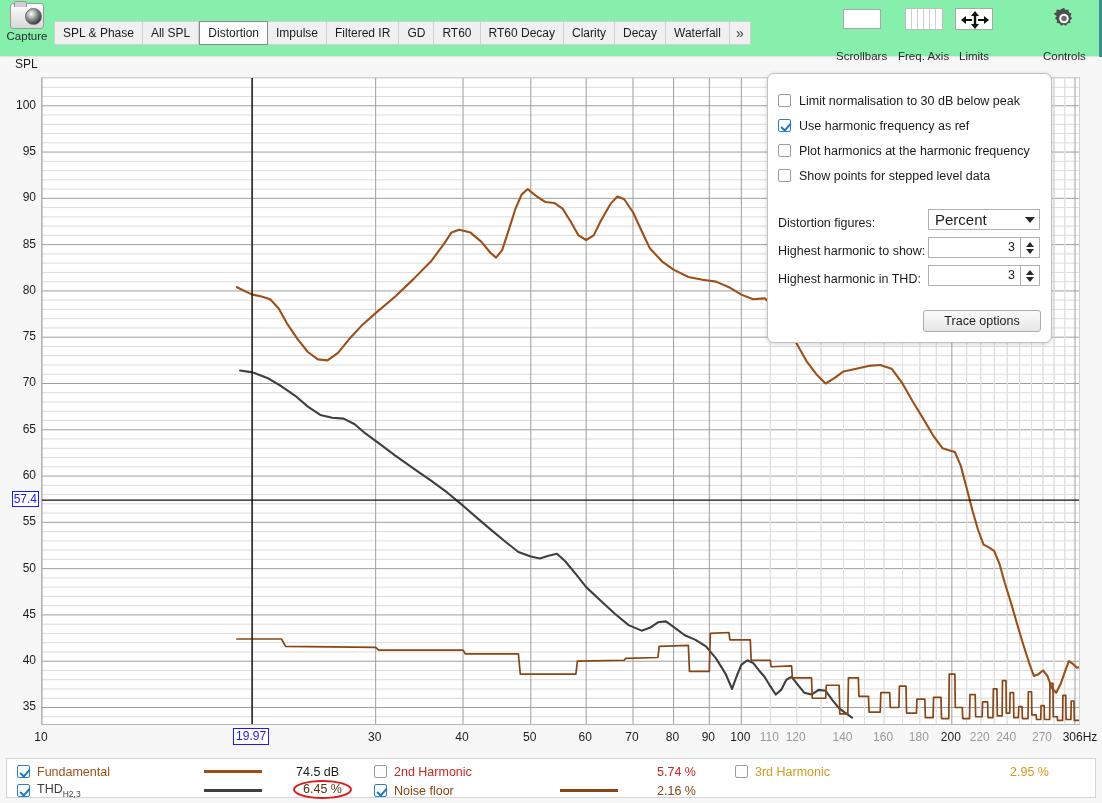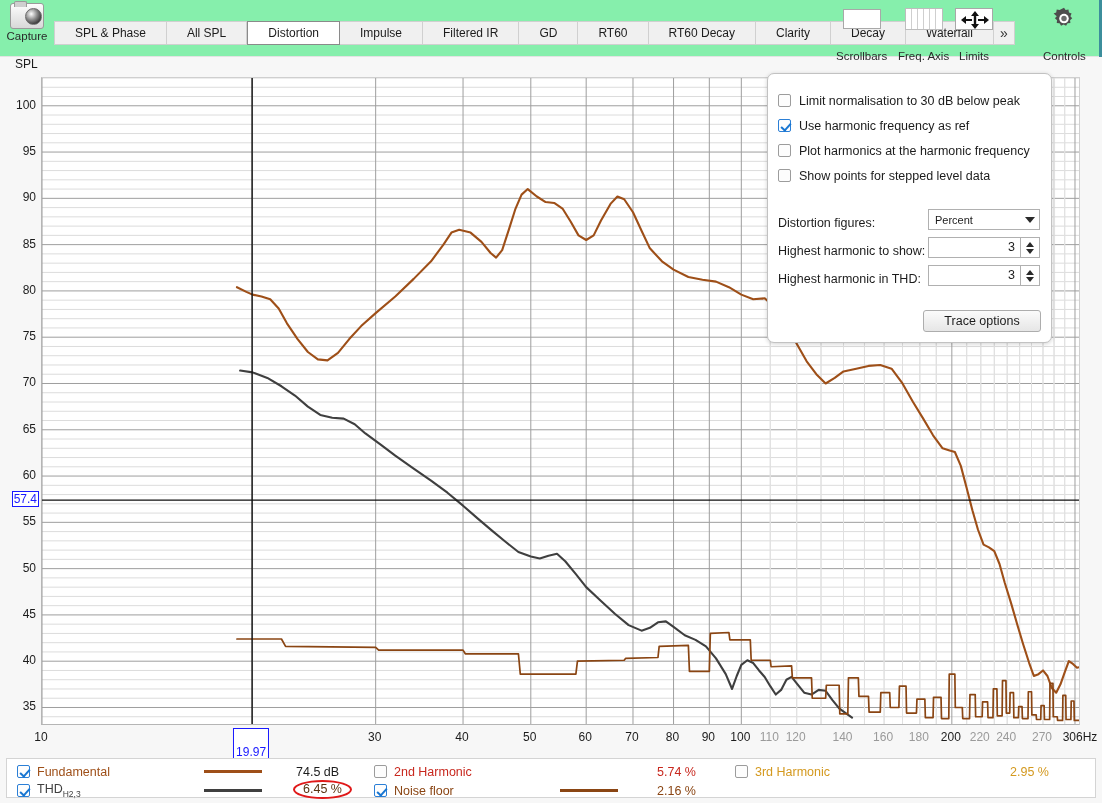--- a/index.html
+++ b/index.html
@@ -52,21 +52,21 @@
     font-size: 11.5px; color: #2a2a2a; margin-top: 1px;
     white-space: nowrap;
   }
 
   #tabs {
     position: absolute; left: 54px; top: 21px;
     display: flex; align-items: stretch; height: 24px;
   }
   .tab {
     display: flex; align-items: center; justify-content: center;
-    padding: 0 20px; height: 24px;
+    padding: 0 8px; height: 24px;
     font-size: 12px; color: #1c1c1c;
     background: #f0f0f0;
     border: 1px solid #d0d0d0;
     border-left: none;
     cursor: pointer;
     white-space: nowrap;
   }
   .tab:first-child { border-left: 1px solid #d0d0d0; }
   .tab.active {
     background: #ffffff;
@@ -146,21 +146,21 @@
     font-size: 12px; color: #1c1c1c;
     transform: translateX(-50%);
     white-space: nowrap;
   }
   .xtick.dim { color: #9a9a9a; }
   #x-cursor {
     position: absolute; top: 1px;
     font-size: 12px; color: #1a1aff;
     border: 1px solid #1a1aff;
     background: #ffffff;
-    padding: 16px 2px;
+    padding: 0 2px;
     transform: translateX(-50%);
     line-height: 15px;
   }
 
   
   #options-panel {
     position: absolute; left: 767px; top: 73px;
     width: 285px; height: 270px;
     background: #ffffff;
     border: 1px solid #c2c2c2;
@@ -196,21 +196,21 @@
     display: flex; align-items: flex-end;
     height: 27px; margin-top: 1px;
     font-size: 12.5px; color: #1c1c1c;
   }
   .opt-ctl-row .lbl { width: 150px; }
   .combo {
     width: 112px; height: 21px;
     border: 1px solid #b0b0b0; background: #fff;
     display: flex; align-items: center;
     padding: 0 4px 0 6px;
-    font-size: 11px; color: #1c1c1c;
+    font-size: 15px; color: #1c1c1c;
     position: relative;
   }
   .combo .cval { flex: 1; }
   .combo .caret {
     width: 0; height: 0;
     border-left: 5px solid transparent;
     border-right: 5px solid transparent;
     border-top: 6px solid #2a2a2a;
   }
   .spinbox {

